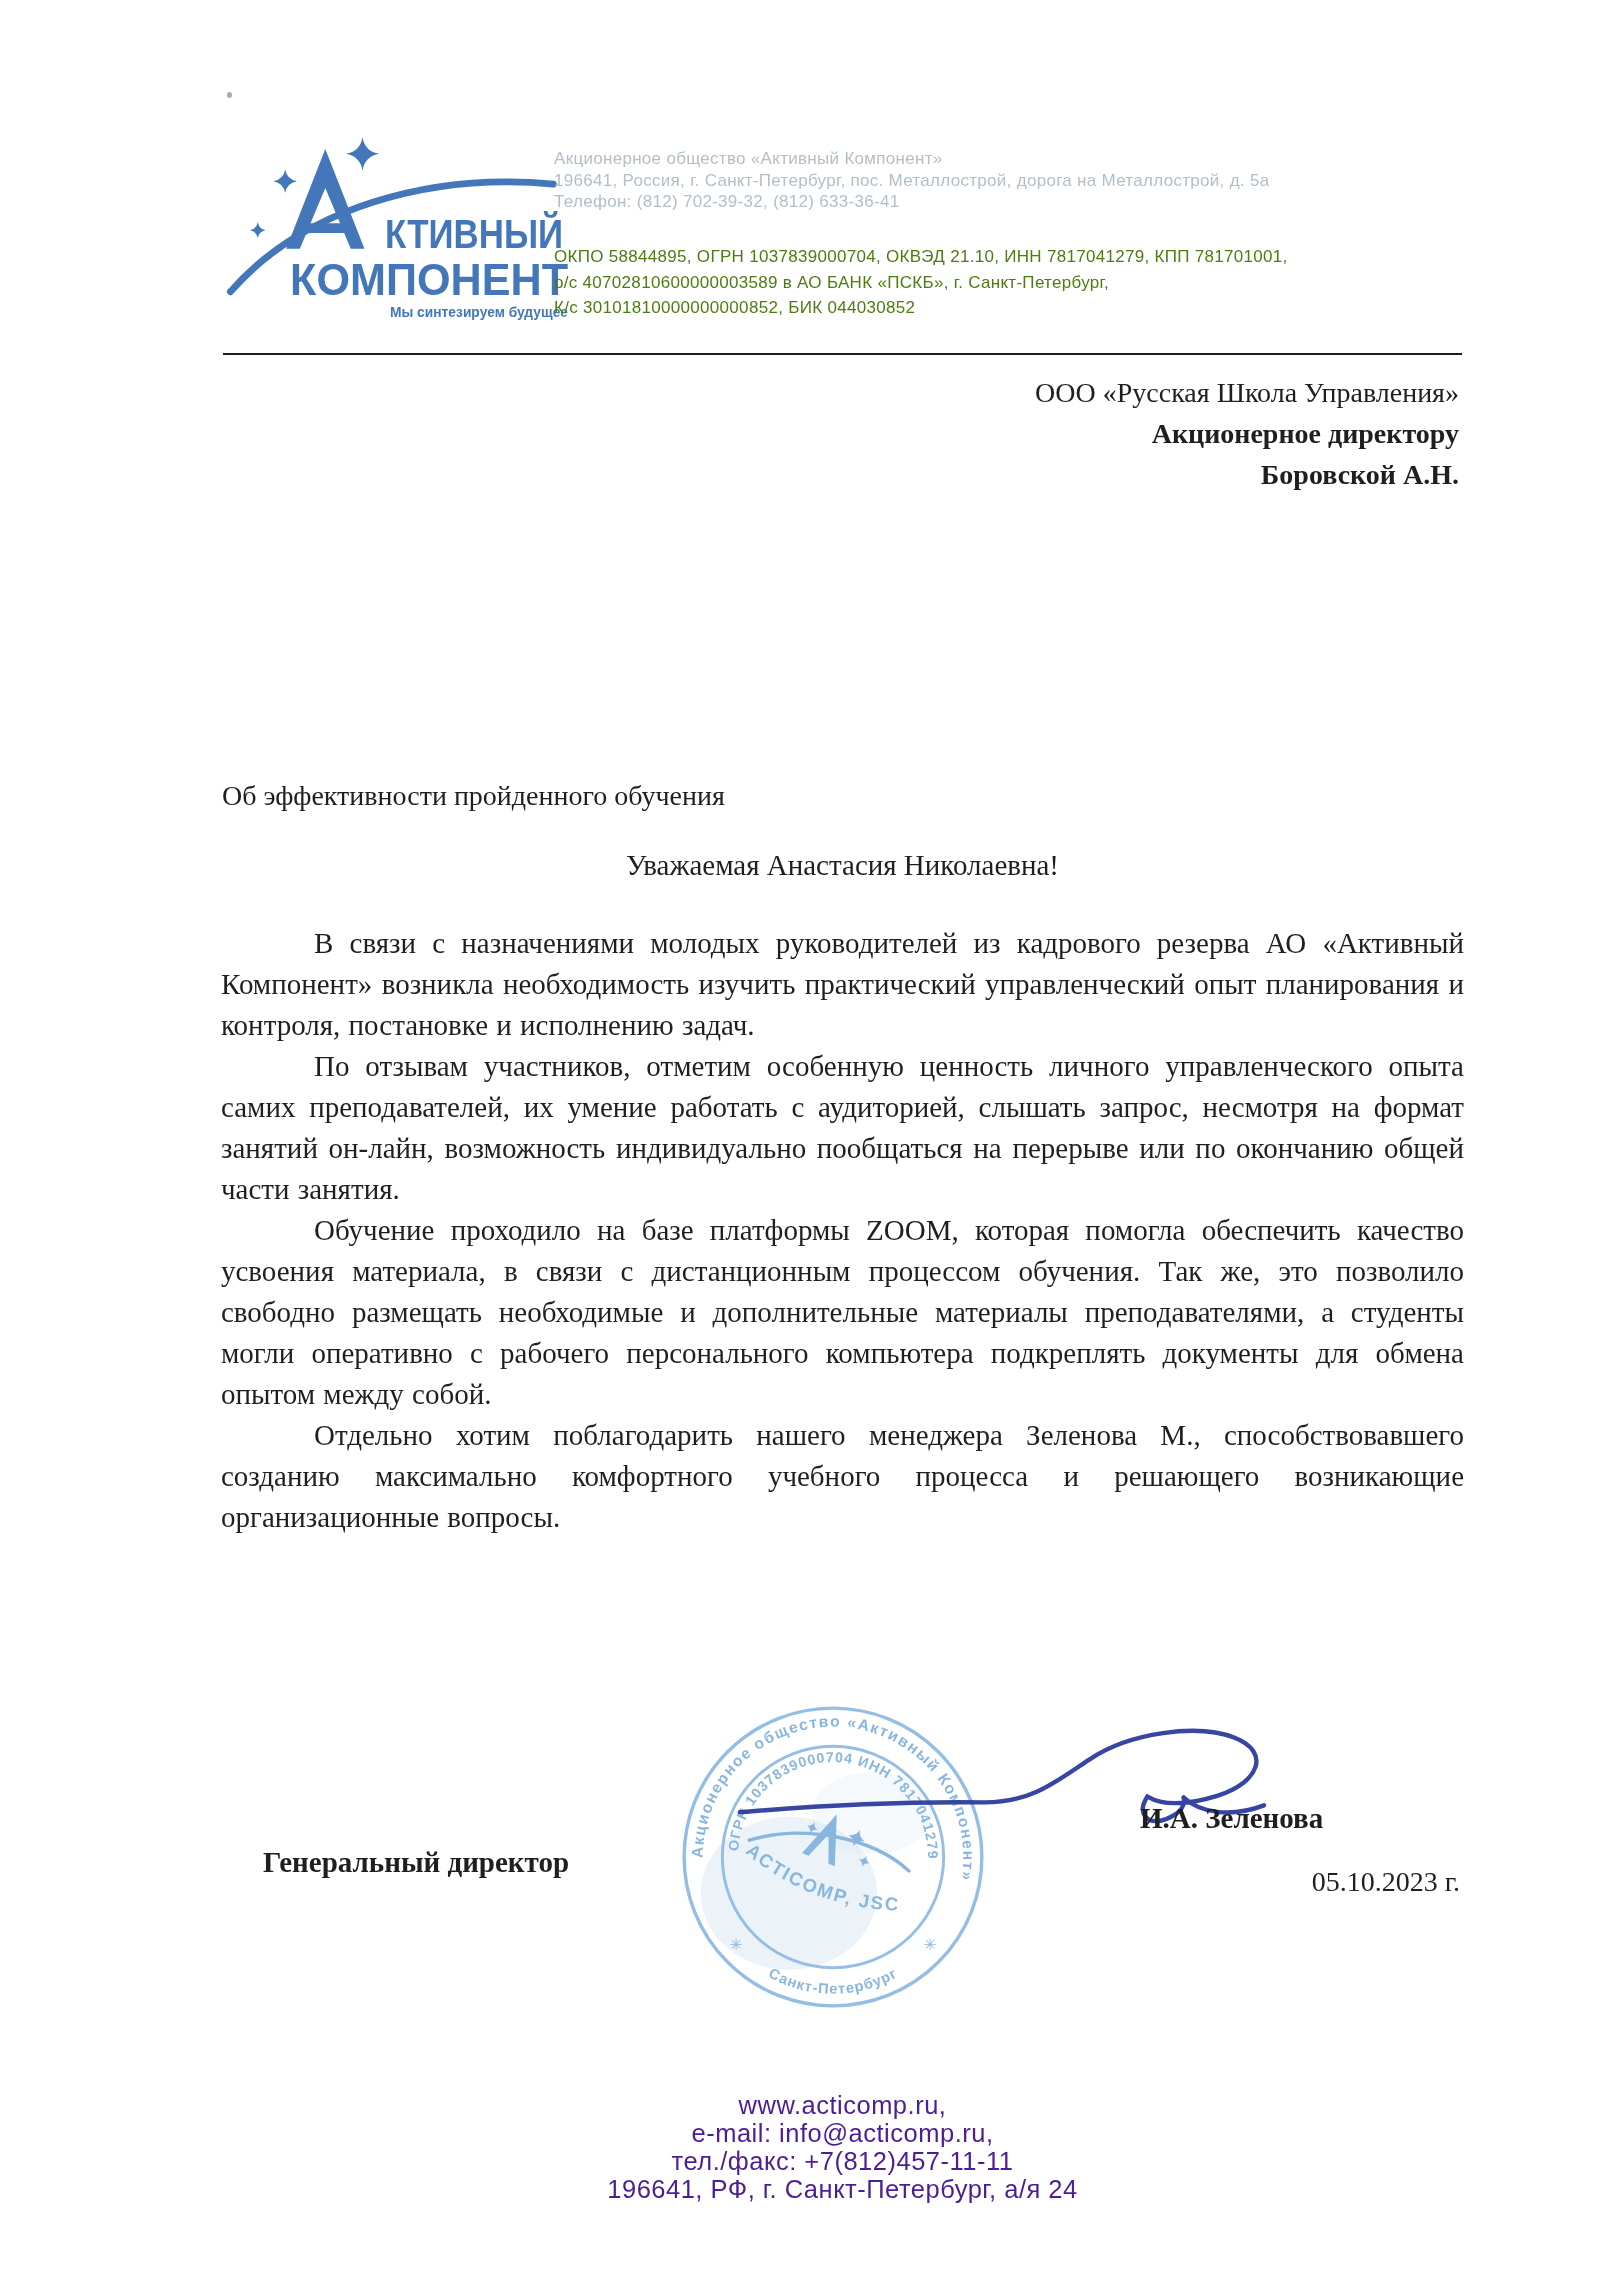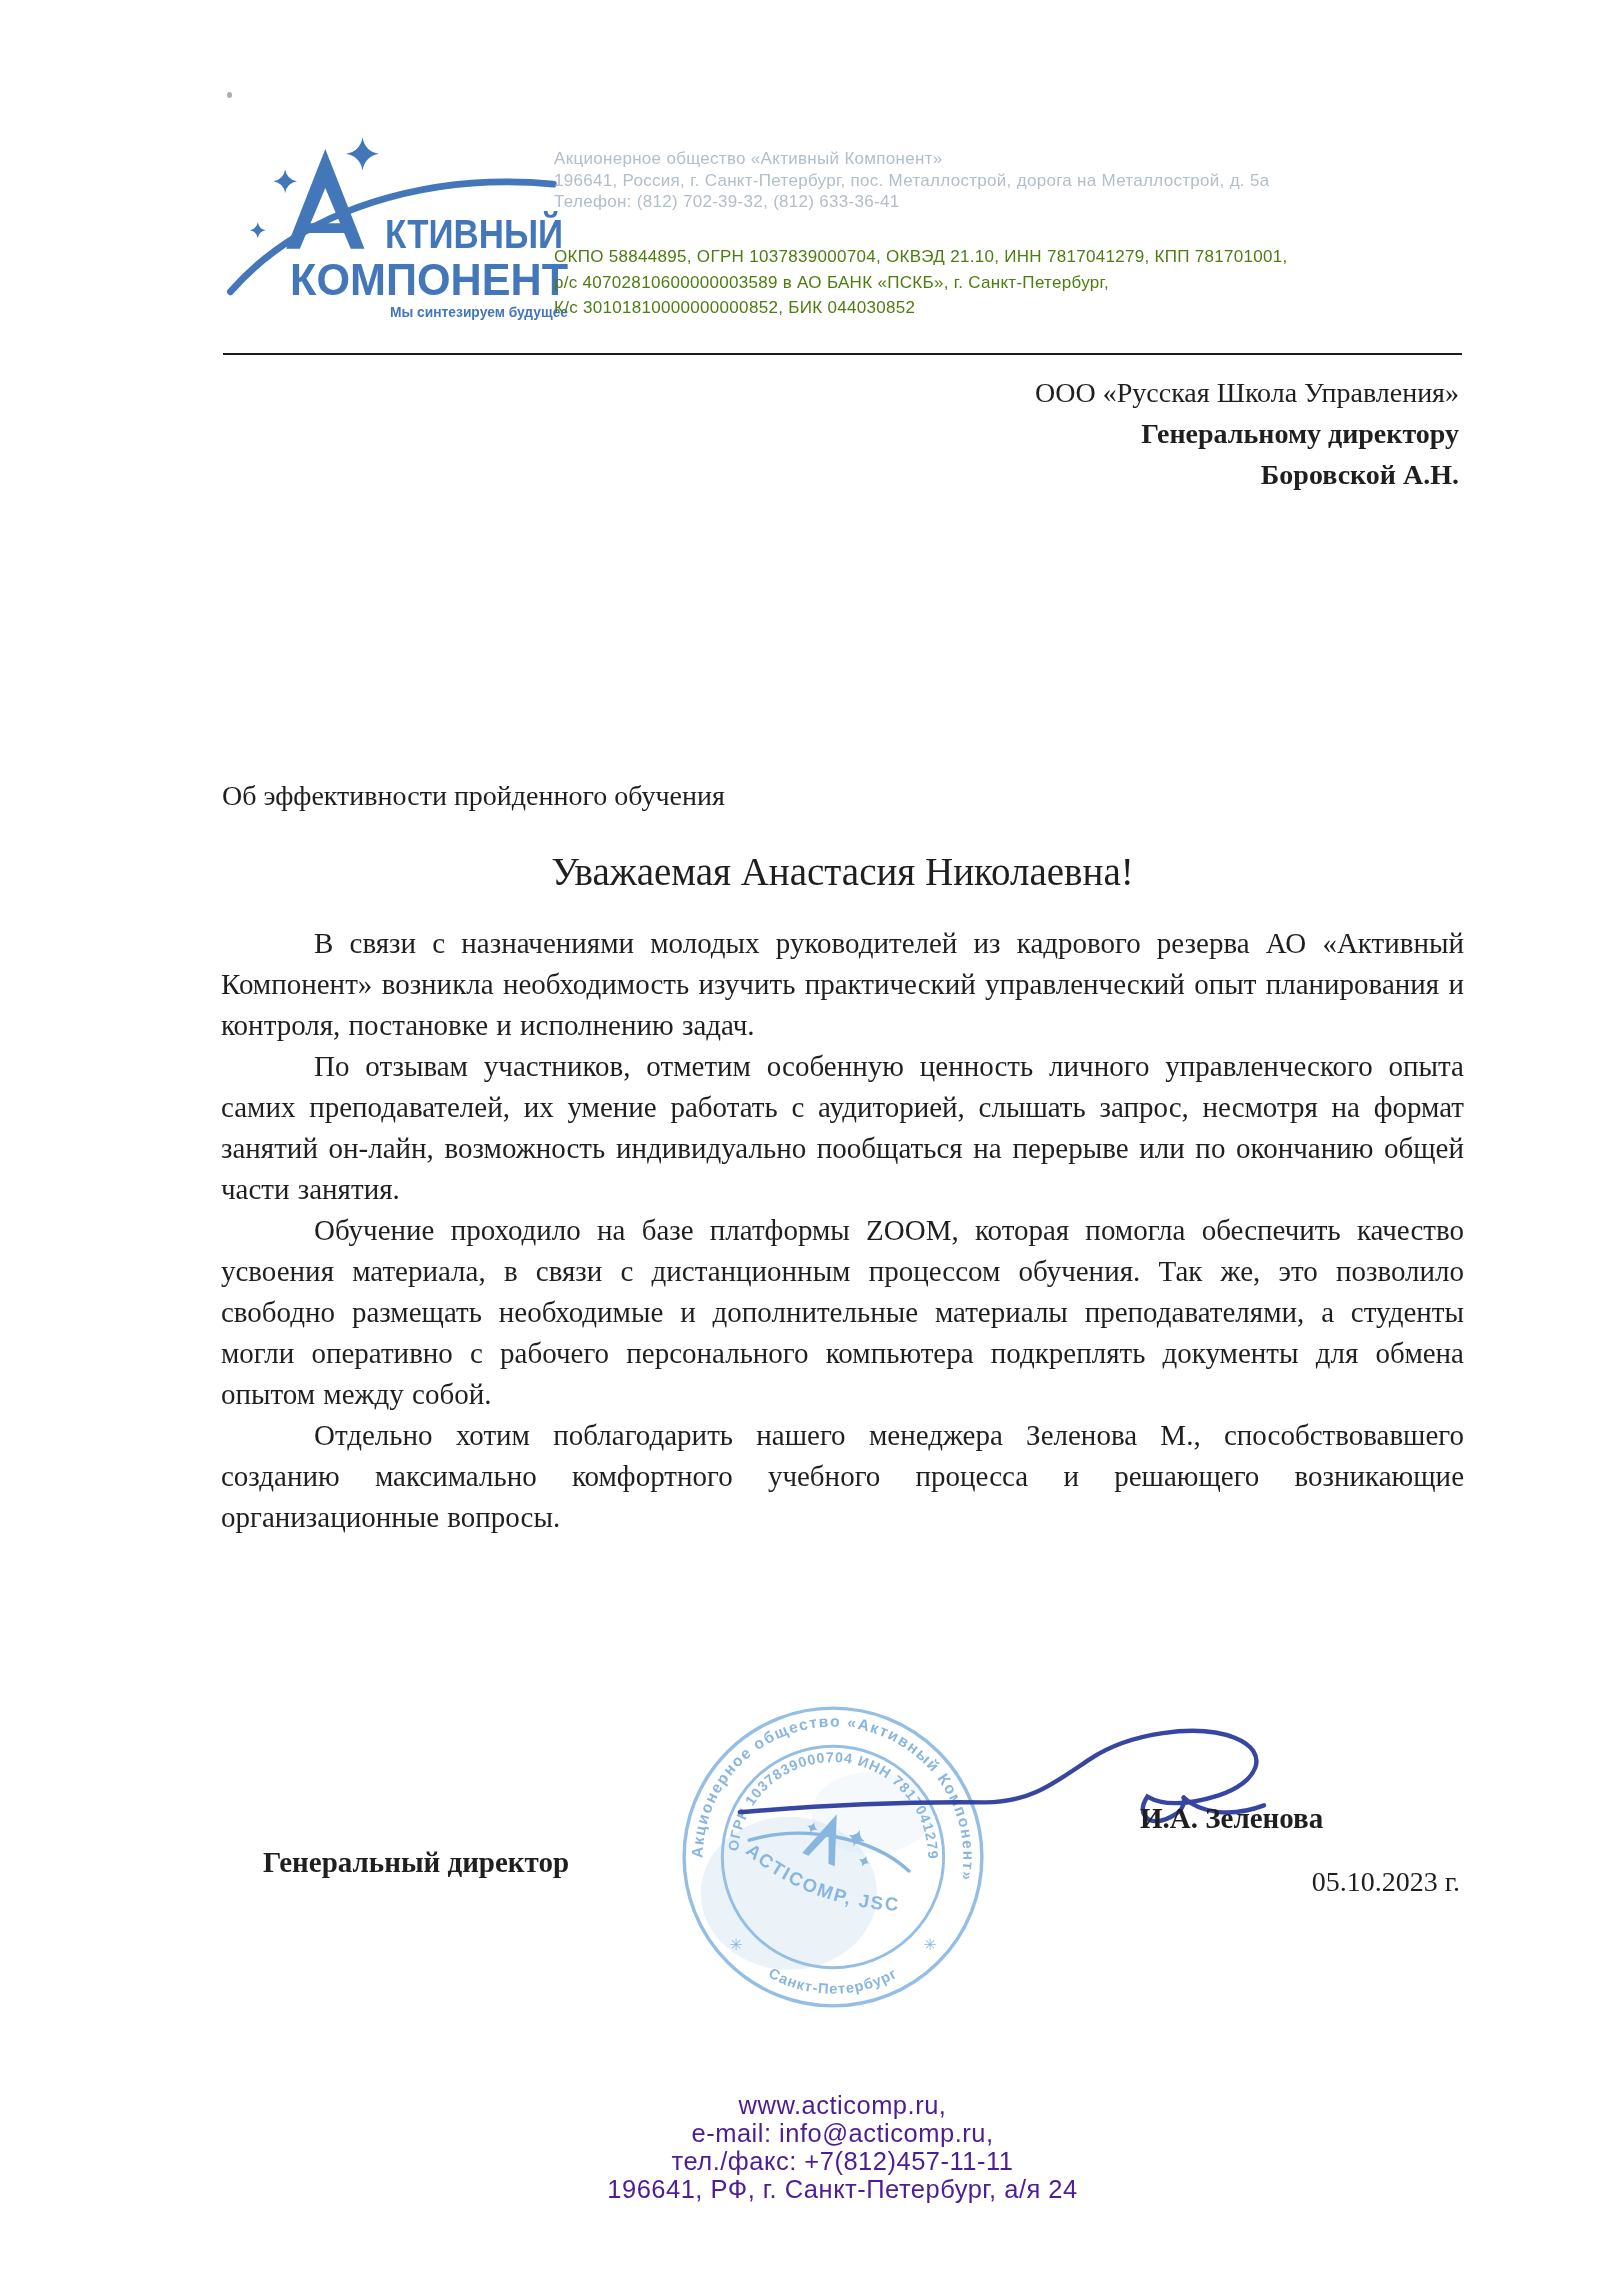--- a/index.html
+++ b/index.html
@@ -38,21 +38,21 @@
   
   .recipient {
     position: absolute; right: 161px; top: 372px;
     text-align: right; font-size: 28px; line-height: 41px;
   }
   .recipient .bold { font-weight: bold; }
   
   .subject { position: absolute; left: 222px; top: 780px; font-size: 28px; }
   .salutation {
     position: absolute; left: 221px; top: 849px; width: 1243px;
-    text-align: center; font-size: 39px;
+    text-align: center; font-size: 29px;
   }
   .body-text { position: absolute; left: 221px; top: 923px; width: 1243px; }
   .body-text p {
     margin: 0; font-size: 29px; line-height: 41px;
     text-align: justify; text-indent: 93px; word-spacing: 1px;
   }
   
   .sig-title { position: absolute; left: 263px; top: 1802px; font-size: 29px; font-weight: bold; margin-top: 44px; }
   .sig-name  { position: absolute; left: 1140px; top: 1802px; font-size: 29px; font-weight: bold; }
   .sig-date  { position: absolute; right: 160px; top: 1866px; font-size: 28px; }
@@ -102,21 +102,21 @@
   <div class="company-requisites">
     <div>ОКПО 58844895, ОГРН 1037839000704, ОКВЭД 21.10, ИНН 7817041279, КПП 781701001,</div>
     <div>р/с 40702810600000003589 в АО БАНК «ПСКБ», г. Санкт-Петербург,</div>
     <div>К/с 30101810000000000852, БИК 044030852</div>
   </div>
 
   <div class="divider"></div>
 
   <div class="recipient">
     <div>ООО «Русская Школа Управления»</div>
-    <div class="bold">Генеральному директору</div>
+    <div class="bold">Акционерное директору</div>
     <div class="bold">Боровской А.Н.</div>
   </div>
 
   <div class="subject">Об эффективности пройденного обучения</div>
   <div class="salutation">Уважаемая Анастасия Николаевна!</div>
 
   <div class="body-text">
     <p>В связи с назначениями молодых руководителей из кадрового резерва АО «Активный Компонент» возникла необходимость изучить практический управленческий опыт планирования и контроля, постановке и исполнению задач.</p>
     <p>По отзывам участников, отметим особенную ценность личного управленческого опыта самих преподавателей, их умение работать с аудиторией, слышать запрос, несмотря на формат занятий он-лайн, возможность индивидуально пообщаться на перерыве или по окончанию общей части занятия.</p>
     <p>Обучение проходило на базе платформы ZOOM, которая помогла обеспечить качество усвоения материала, в связи с дистанционным процессом обучения. Так же, это позволило свободно размещать необходимые и дополнительные материалы преподавателями, а студенты могли оперативно с рабочего персонального компьютера подкреплять документы для обмена опытом между собой.</p>

